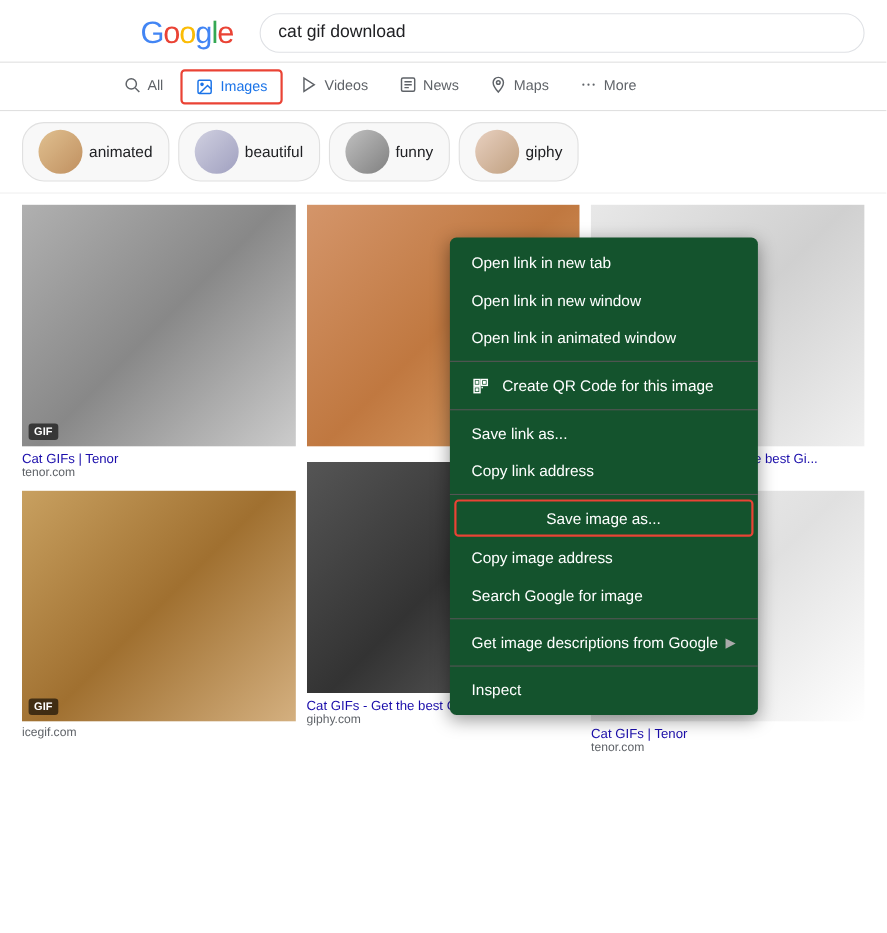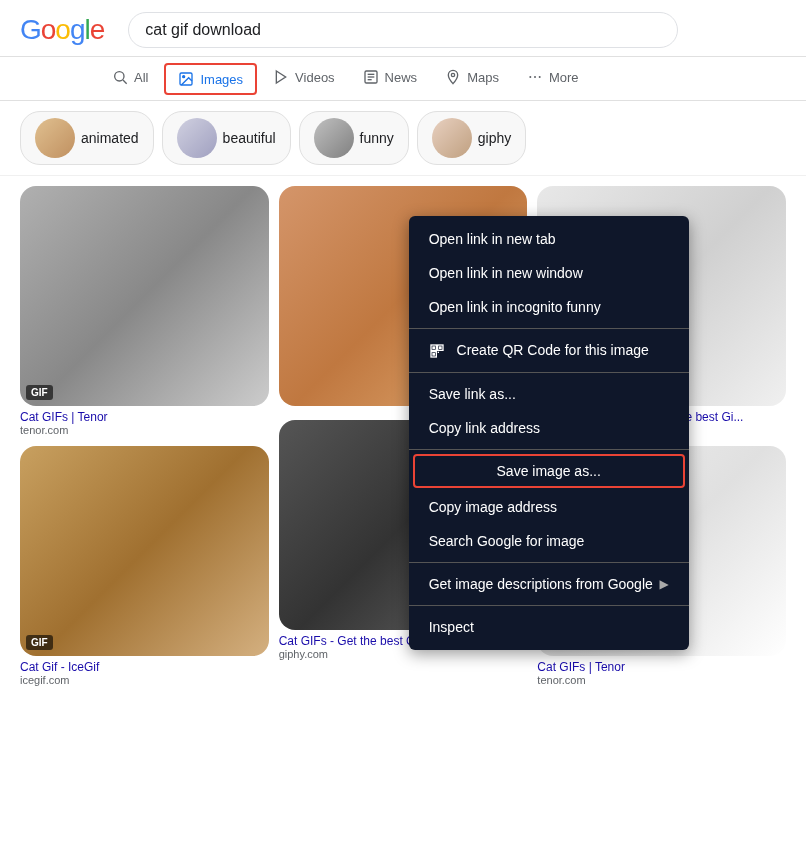--- a/index.html
+++ b/index.html
@@ -1,53 +1,53 @@
 <!DOCTYPE html>
 <html><head>
   <meta charset="utf-8">
   <style>
     * { margin: 0; padding: 0; box-sizing: border-box; }
     body { font-family: Arial, sans-serif; background: #fff; width: 806px; min-height: 848px; overflow-x: hidden; }
 
     
-    .header { display: flex; align-items: center; padding: 12px 20px 8px 20px; border-bottom: 1px solid #e0e0e0; }
+    .header { display: flex; align-items: center; padding: 12px 20px 8px 20px; border-bottom: 1px solid #e0e0e0; justify-content: flex-end; }
     .logo { display: flex; align-items: center; margin-right: 24px; }
     .logo-text { font-size: 28px; font-weight: 400; letter-spacing: -1px; }
     .logo-g { color: #4285F4; }
     .logo-o1 { color: #EA4335; }
     .logo-o2 { color: #FBBC05; }
     .logo-g2 { color: #4285F4; }
     .logo-l { color: #34A853; }
     .logo-e { color: #EA4335; }
 
     .search-bar { flex: 1; display: flex; align-items: center; border: 1px solid #dfe1e5; border-radius: 24px; padding: 8px 16px; max-width: 550px; }
     .search-bar input { border: none; outline: none; font-size: 16px; width: 100%; color: #202124; }
 
     
     .nav-tabs { display: flex; align-items: center; padding: 4px 100px; border-bottom: 1px solid #e0e0e0; gap: 4px; }
     .nav-tab { display: flex; align-items: center; gap: 6px; padding: 8px 12px; font-size: 13px; color: #5f6368; cursor: pointer; border-bottom: 3px solid transparent; text-decoration: none; white-space: nowrap; }
-    .nav-tab.active-highlighted { border: 2px solid #EA4335; border-radius: 4px; color: #1a73e8; padding: 6px 12px; align-items: flex-end; }
+    .nav-tab.active-highlighted { border: 2px solid #EA4335; border-radius: 4px; color: #1a73e8; padding: 6px 12px; }
     .tab-icon { width: 16px; height: 16px; }
 
     
     .filter-chips { display: flex; align-items: center; padding: 10px 20px; gap: 8px; overflow-x: auto; border-bottom: 1px solid #f0f0f0; }
     .chip { display: flex; align-items: center; gap: 6px; background: #f8f8f8; border-radius: 20px; padding: 6px 14px; font-size: 14px; color: #202124; cursor: pointer; white-space: nowrap; border: 1px solid #e0e0e0; }
     .chip-thumbnail { width: 40px; height: 40px; border-radius: 50%; overflow: hidden; flex-shrink: 0; }
 
     
     .image-grid { display: flex; padding: 10px 20px; gap: 10px; position: relative; }
     .col { display: flex; flex-direction: column; gap: 10px; flex: 1; }
-    .img-card { position: relative; background: #f0f0f0; border-radius: 16px; overflow: hidden; }
+    .img-card { position: relative; background: #f0f0f0; border-radius: 0; overflow: hidden; }
     .img-placeholder { width: 100%; background: #ccc; display: flex; align-items: center; justify-content: center; }
     .gif-badge { position: absolute; bottom: 6px; left: 6px; background: rgba(0,0,0,0.6); color: white; font-size: 10px; padding: 2px 5px; border-radius: 3px; font-weight: bold; }
     .img-label { font-size: 12px; color: #1a0dab; margin-top: 4px; }
     .img-source { font-size: 11px; color: #5f6368; }
 
     
-    .context-menu { position: absolute; left: 130px; top: 30px; background: #0f172a; color: #fff; border-radius: 6px; box-shadow: 0 4px 16px rgba(0,0,0,0.4); z-index: 100; min-width: 280px; padding: 6px 0; font-size: 14px; }
+    .context-menu { position: absolute; left: 130px; top: 30px; background: #14532d; color: #fff; border-radius: 6px; box-shadow: 0 4px 16px rgba(0,0,0,0.4); z-index: 100; min-width: 280px; padding: 6px 0; font-size: 14px; }
     .ctx-item { display: flex; align-items: center; justify-content: space-between; padding: 9px 20px; cursor: pointer; white-space: nowrap; }
     .ctx-item.highlighted { border: 2px solid #EA4335; border-radius: 4px; margin: 0 4px; }
     .ctx-divider { height: 1px; background: #555; margin: 4px 0; }
     .ctx-arrow { font-size: 12px; color: #aaa; }
 
     
     .cat-gray { background: linear-gradient(135deg, #b0b0b0 0%, #888 50%, #ccc 100%); }
     .cat-orange { background: linear-gradient(135deg, #d4956a 0%, #c07840 50%, #e0a870 100%); }
     .cat-white { background: linear-gradient(135deg, #e8e8e8 0%, #d0d0d0 50%, #f0f0f0 100%); }
     .cat-tabby { background: linear-gradient(135deg, #c8a060 0%, #a07030 50%, #d4b080 100%); }
@@ -149,42 +149,41 @@
         <div class="img-label">Cat GIFs | Tenor</div>
         <div class="img-source">tenor.com</div>
       </div>
     </div>
     <div>
       <div class="img-card" style="height:210px;">
         <div class="img-placeholder cat-tabby" style="height:210px;"></div>
         <div class="gif-badge">GIF</div>
       </div>
       <div class="row-label">
-        <div class="img-label">Cat Gif - IceGif</div>
         <div class="img-source">icegif.com</div>
       </div>
     </div>
   </div>
 
   <div class="col" style="position:relative;">
     <div>
       <div class="img-card" style="height:220px;">
         <div class="img-placeholder cat-orange" style="height:220px;"></div>
       </div>
     </div>
 
     <div class="context-menu">
       <div class="ctx-item">
           <span>Open link in new tab</span>
         </div>
       <div class="ctx-item">
           <span>Open link in new window</span>
         </div>
       <div class="ctx-item">
-          <span>Open link in incognito funny</span>
+          <span>Open link in animated window</span>
         </div>
       <div class="ctx-divider"></div>
       <div class="ctx-item">
         <span>
           <svg width="16" height="16" viewBox="0 0 24 24" fill="white" style="vertical-align:middle;margin-right:8px;">
               <rect x="3" y="3" width="8" height="8" fill="none" stroke="white" stroke-width="2"></rect>
               <rect x="5" y="5" width="4" height="4" fill="white"></rect>
               <rect x="13" y="3" width="8" height="8" fill="none" stroke="white" stroke-width="2"></rect>
               <rect x="15" y="5" width="4" height="4" fill="white"></rect>
               <rect x="3" y="13" width="8" height="8" fill="none" stroke="white" stroke-width="2"></rect>

